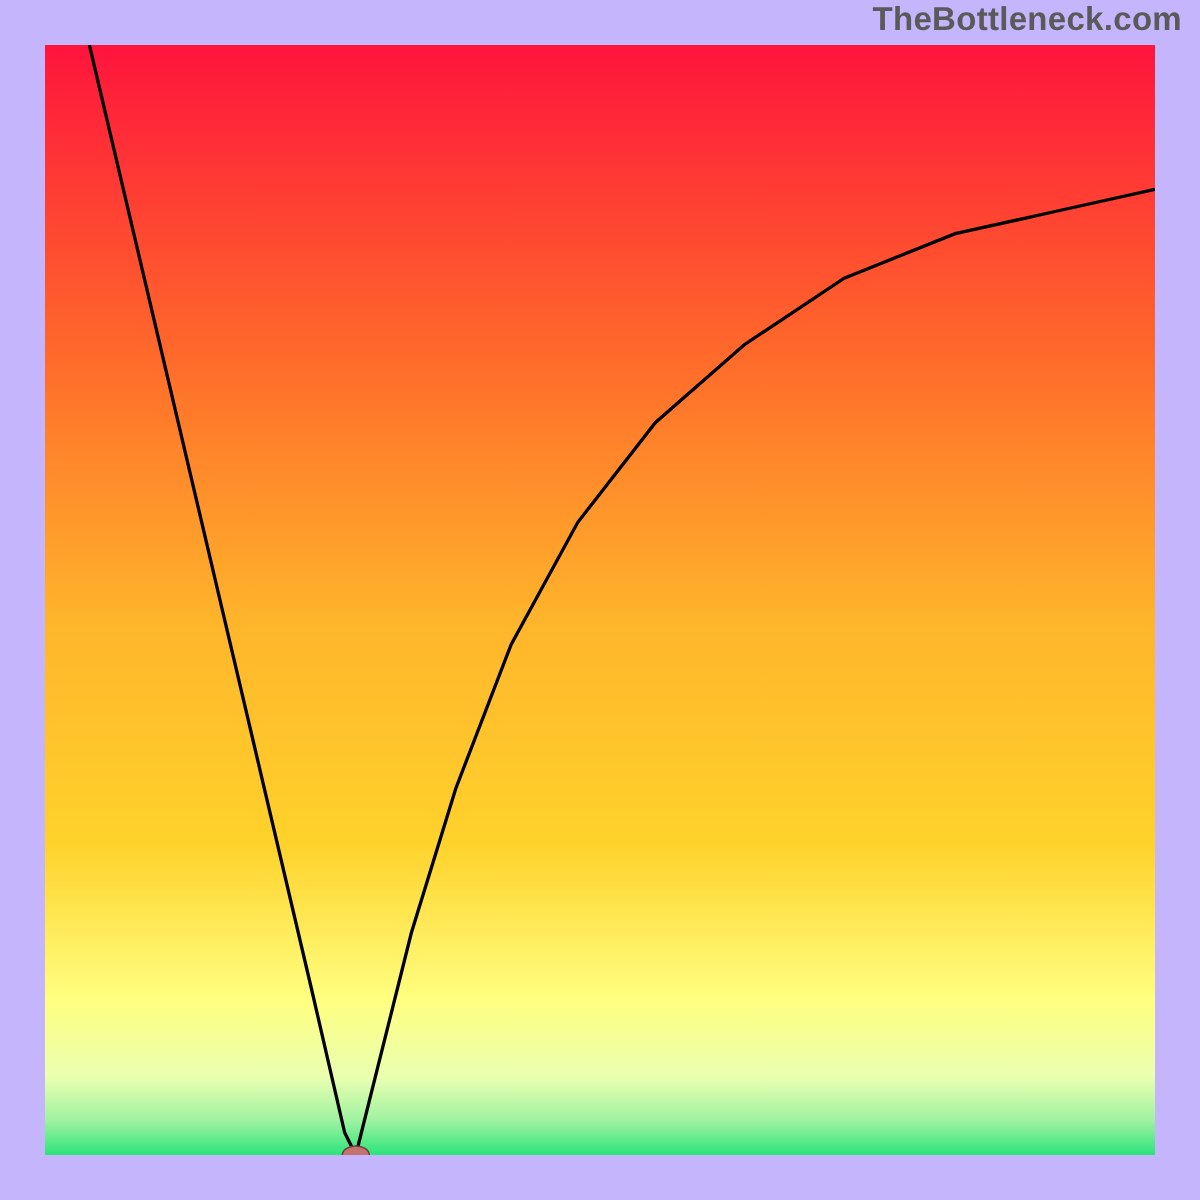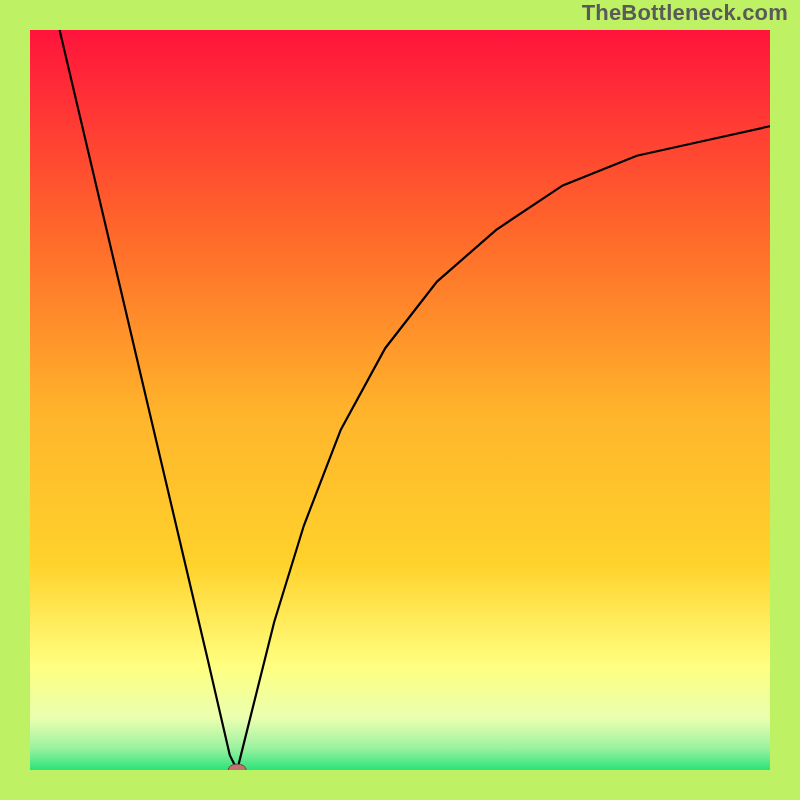--- a/index.html
+++ b/index.html
@@ -8,21 +8,21 @@
     width: 800px;
     height: 800px;
     background: #000;
     font-family: Arial, Helvetica, sans-serif;
     overflow: hidden;
   }
   .frame {
     position: relative;
     width: 800px;
     height: 800px;
-    background: #bef264;
+    background: #c4b5fd;
   }
   .watermark {
     position: absolute;
     top: 0px;
     right: 12px;
     color: #5a5a5a;
     font-size: 22px;
     font-weight: 600;
     letter-spacing: 0.2px;
     z-index: 20;

